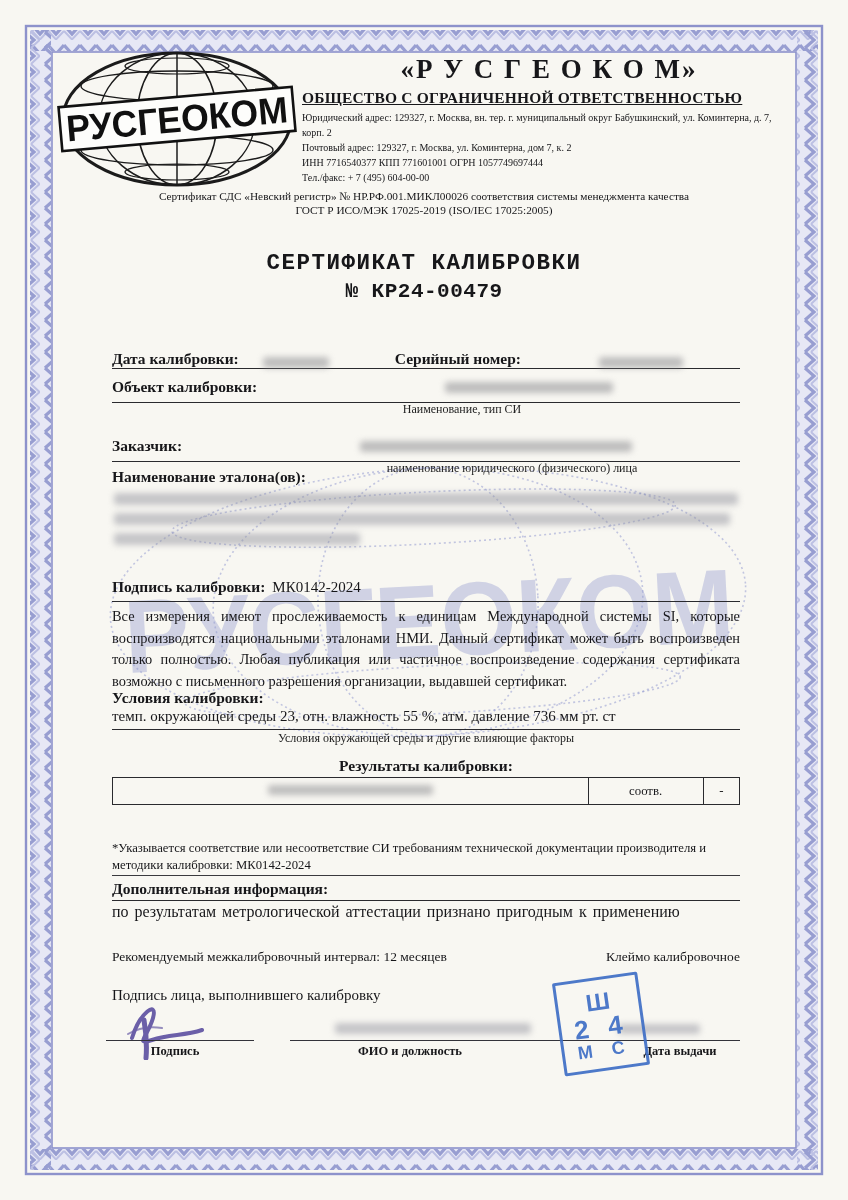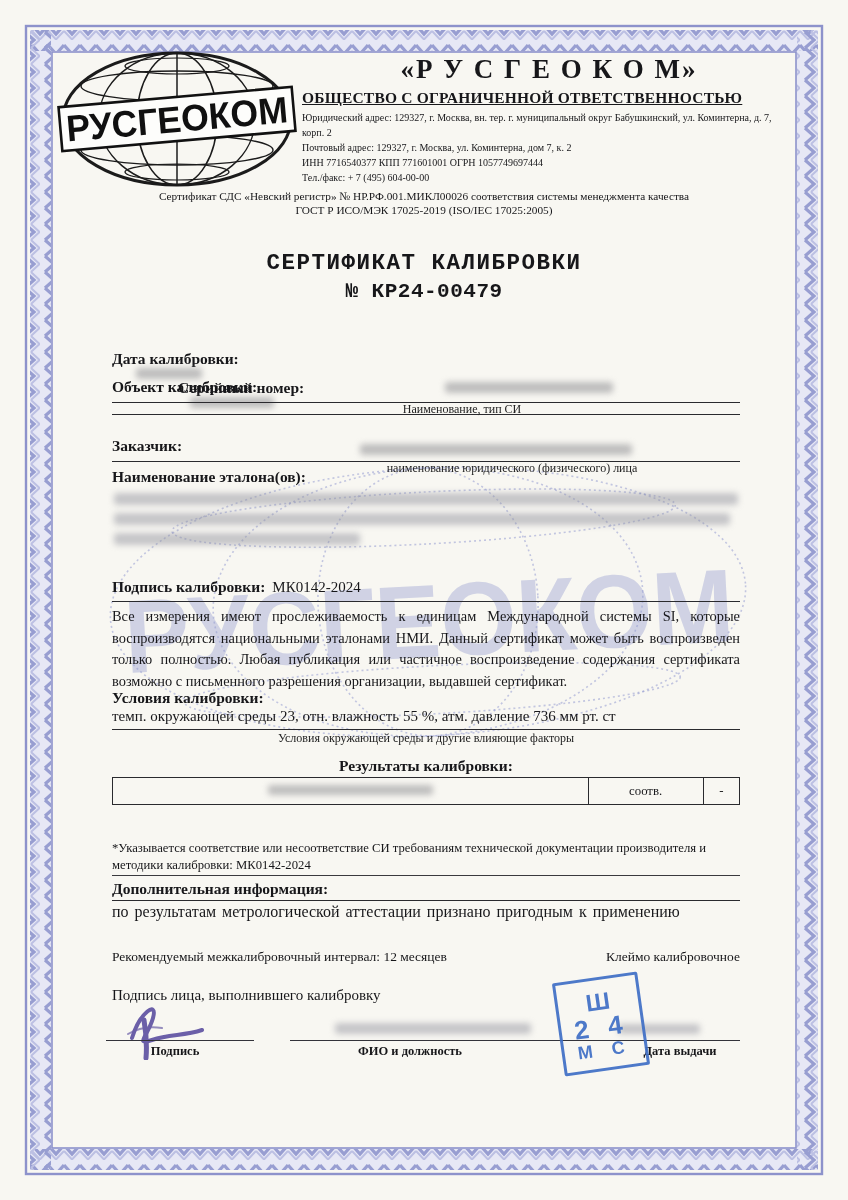--- a/index.html
+++ b/index.html
@@ -22,23 +22,23 @@
   .cert-title{left:0;top:250px;width:848px;text-align:center;font-family:Liberation Mono, monospace;}
   .cert-title .t1{font-size:22.5px;font-weight:bold;letter-spacing:1.5px;margin:0;}
   .cert-title .t2{font-size:21px;font-weight:bold;margin:4px 0 0 0;letter-spacing:.5px;}
 
   
   .cx{position:absolute;left:112px;width:628px;}
   .lbl{font-weight:bold;font-size:15.5px;}
   .rule-b{border-bottom:1.6px solid #2a2a2e;}
   .cap{font-size:12px;color:#222;}
 
-  .f-row1{top:350px;display:flex;align-items:flex-start;padding-bottom:6px;flex-direction:column;}
+  .f-row1{top:350px;display:flex;align-items:flex-end;}
   .f-row2{top:378px;display:flex;align-items:center;padding-bottom:6px;}
-  .f-row3{top:437px;display:flex;align-items:flex-end;padding-bottom:6px;}
+  .f-row3{top:437px;display:flex;align-items:center;padding-bottom:6px;}
 
   .blur-blob{display:inline-block;height:11px;border-radius:3px;background:#8e8e92;
     opacity:.55;filter:blur(3px);}
   .blur-line{position:absolute;height:12px;border-radius:3px;background:#92939e;
     opacity:.5;filter:blur(3px);}
 
   .etalon-h{top:468px;}
   .method{top:578px;display:flex;align-items:baseline;padding-bottom:5px;}
   .method .val{font-size:15px;margin-left:7px;}
 

